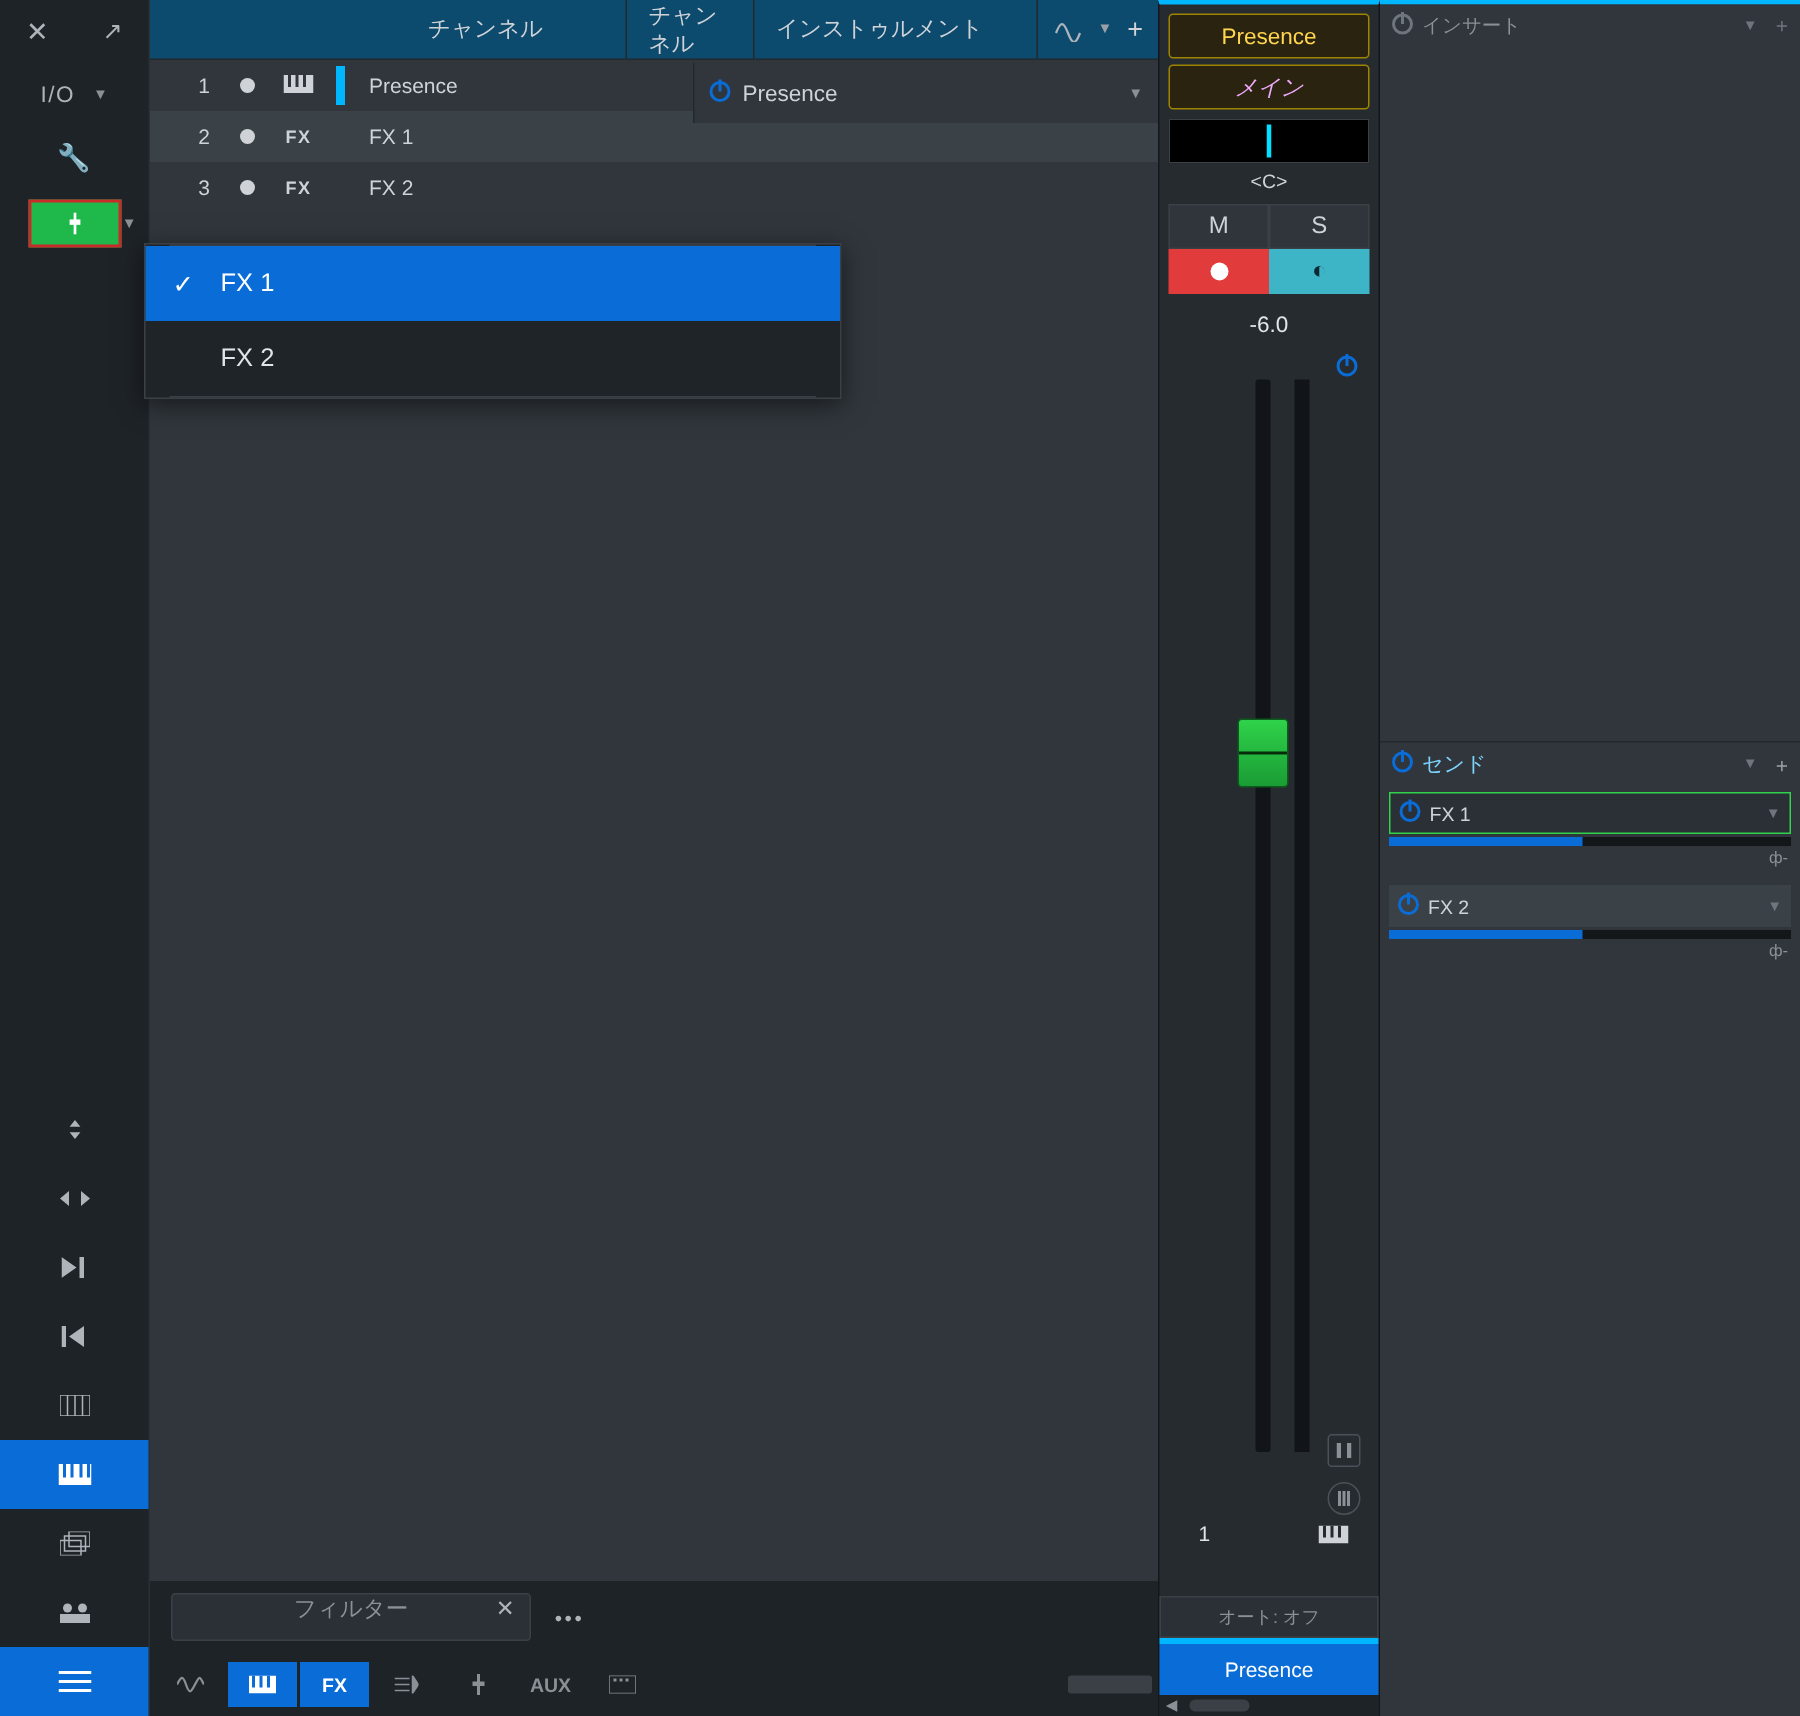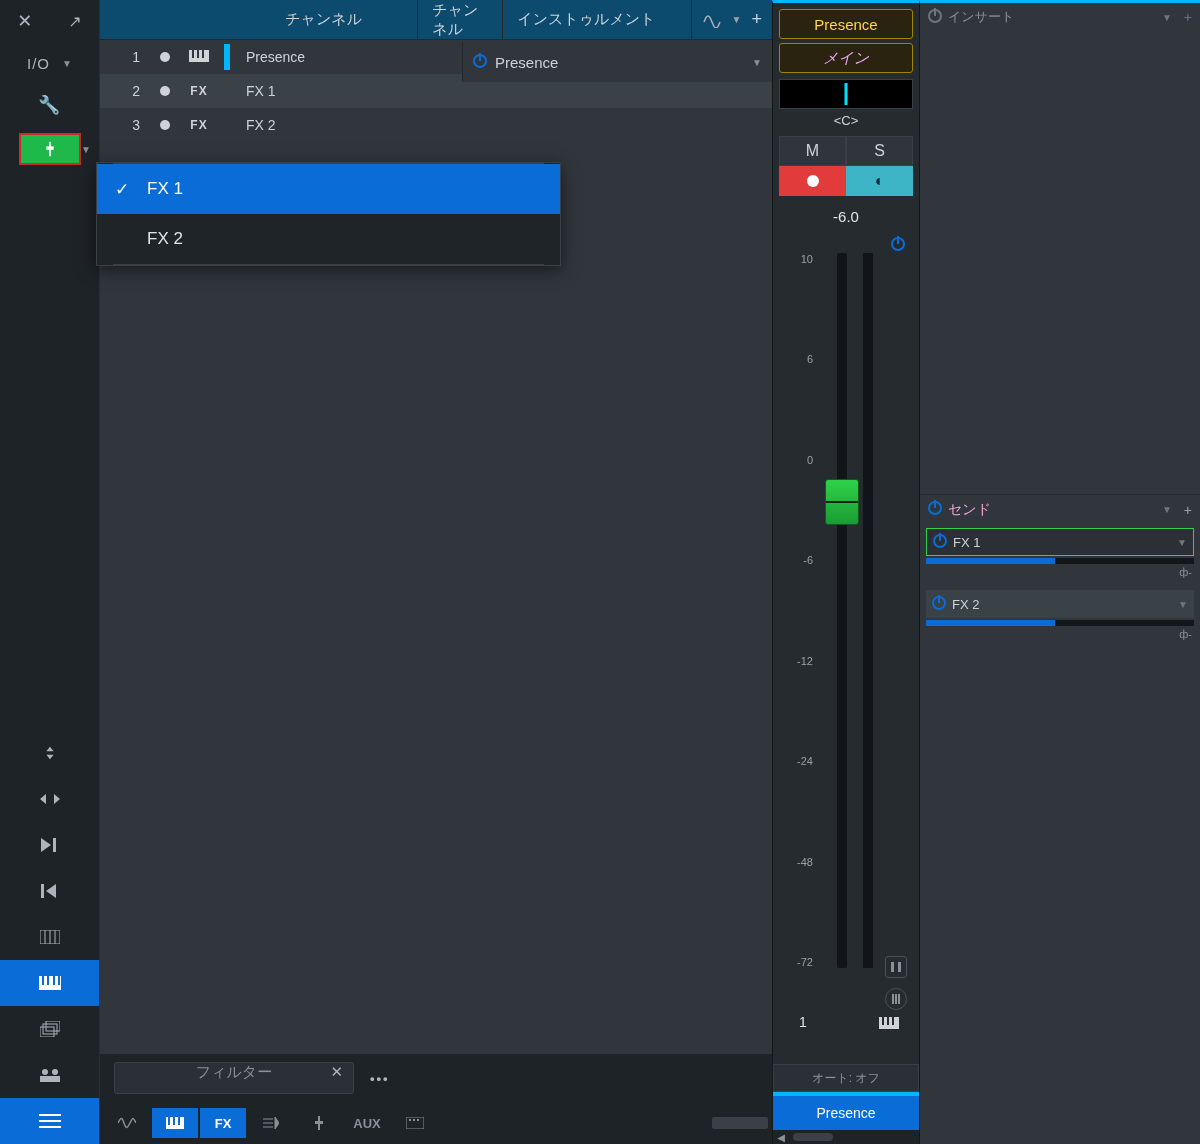--- a/index.html
+++ b/index.html
@@ -134,21 +134,21 @@
   
   .inspector { flex:1; background:#30363c; display:flex; flex-direction:column; border-top:3px solid #00b7ff; }
   .ins-header { height:28px; display:flex; align-items:center; gap:6px; padding:0 8px; font-size:13px; background:#30363c; }
   .ins-header .pwr { color:#6e757c; }
   .ins-header .label { color:#8b9096; flex:1; }
   .ins-header .chev { color:#6e757c; font-size:10px; }
   .ins-header .plus { color:#6e757c; margin-left:6px; font-size:14px; }
   .ins-body { flex:0 0 463px; }
   .sends-header { height:30px; display:flex; align-items:center; gap:6px; padding:0 8px; font-size:14px; border-top:1px solid #23282d; }
   .sends-header .pwr { color:#0a6cd6; }
-  .sends-header .label { color:#f9a8d4; flex:1; }
+  .sends-header .label { color:#7dd3fc; flex:1; }
   .sends-header .chev { color:#6e757c; font-size:10px; }
   .sends-header .plus { color:#9aa0a6; margin-left:6px; font-size:14px; }
   .send-slot { margin:4px 6px 8px; }
   .send-top { height:28px; display:flex; align-items:center; gap:6px; padding:0 6px; font-size:13px; }
   .send-top.sel { border:1px solid #2fd24a; background:#2a3036; }
   .send-top.norm { background:#3a4147; }
   .send-top .pwr { color:#0a6cd6; }
   .send-top .name { color:#cfd3d7; flex:1; }
   .send-top .chev { color:#6e757c; font-size:10px; }
   .send-bar { height:6px; background:#14171a; margin-top:2px; position:relative; }
@@ -397,30 +397,20 @@
       <div class="rec">
           <div class="dot"></div>
         </div>
       <div class="mon">
           <span>◐</span>
         </div>
     </div>
     <div class="ch-db">-6.0</div>
     <div class="fader-area">
       <span class="pwr-blue"><span class="pwr-icon"></span></span>
-      <div class="scale">
-        <span>10</span>
-        <span>6</span>
-        <span>0</span>
-        <span>-6</span>
-        <span>-12</span>
-        <span>-24</span>
-        <span>-48</span>
-        <span>-72</span>
-      </div>
       <div class="fader-track"></div>
       <div class="meter"></div>
       <div class="fader-cap"></div>
       <div class="ch-foot-icons">
         <div>
             <svg width="10" height="10" viewBox="0 0 10 10" fill="#8b9096">
               <rect width="3" height="10"></rect>
               <rect x="7" width="3" height="10"></rect>
             </svg>
           </div>

